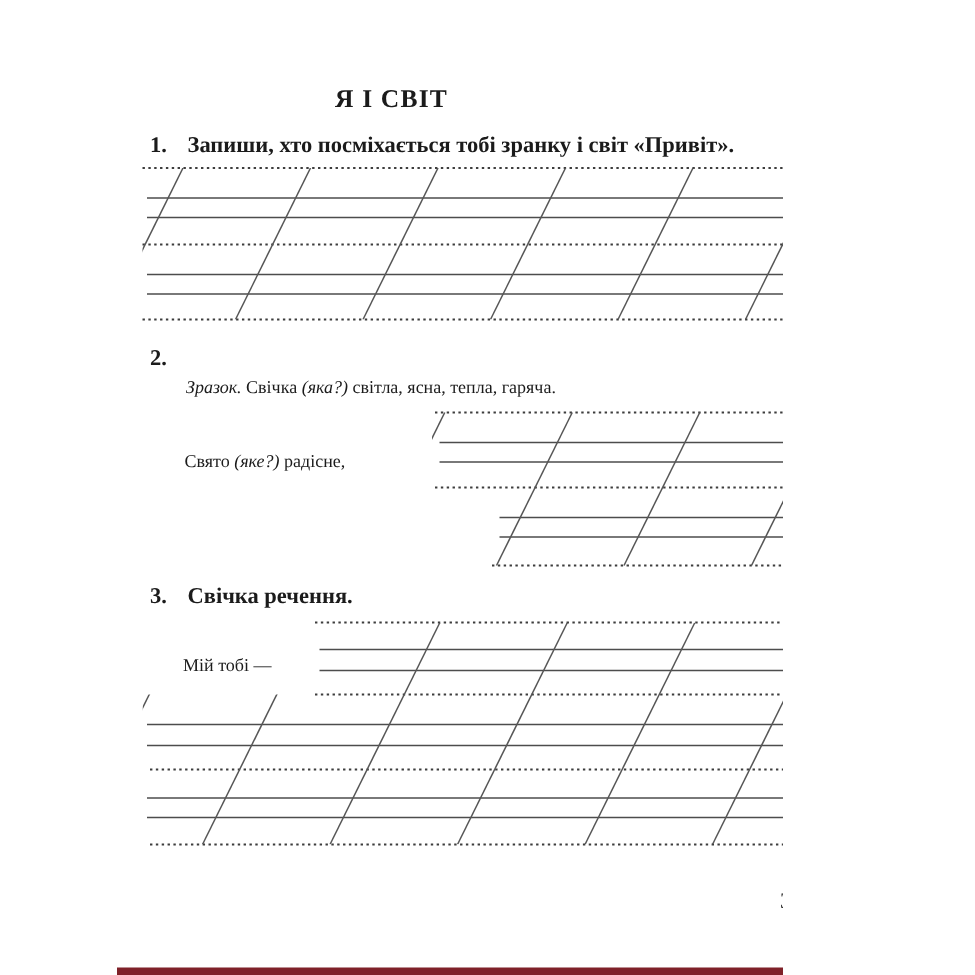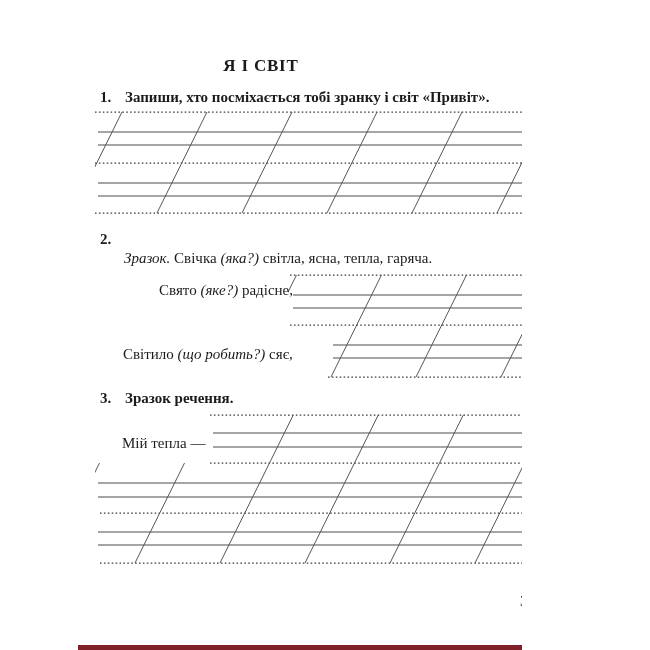--- a/index.html
+++ b/index.html
@@ -20,21 +20,21 @@
   }
   .task-heading{
     font-size:15px;font-weight:bold;
     left:100px;
     display:flex;
     white-space:nowrap;
     line-height:16px;
   }
   .task-num{display:inline-block;width:25px;flex:0 0 25px;}
   .body-line{
-    font-size:15px;
+    font-size:12px;
     line-height:16px;
     white-space:nowrap;
   }
   .body-line .it{font-style:italic;}
   #ruling{position:absolute;left:0;top:0;}
   #ruling line.solid{stroke:#4d4d4d;stroke-width:1.1;}
   #ruling line.dotted{stroke:#3d3d3d;stroke-width:1.25;stroke-dasharray:1.6 2.3;}
   #ruling line.diag{stroke:#565656;stroke-width:1;}
   .page-number{
     left:520px;top:593px;
@@ -121,28 +121,27 @@
     <span class="task-num">1.</span>
     <span>Запиши, хто посміхається тобі зранку і світ «Привіт».</span>
   </div>
 
   <div class="abs task-heading" style="top:231px;">
     <span class="task-num">2.</span>
   </div>
 
   <div class="abs body-line" style="left:124px;top:250px;"><span class="it">Зразок. </span><span>Свічка </span><span class="it">(яка?) </span><span>світла, ясна, тепла, гаряча.</span></div>
 
-  <div class="abs body-line" style="left:123px;top:282px;margin-left:36px;"><span>Свято </span><span class="it">(яке?) </span><span>радісне,</span></div>
+  <div class="abs body-line" style="left:123px;top:299px;"><span>Свято </span><span class="it">(яке?) </span><span>радісне,</span></div>
 
-  <div class="abs body-line" style="left:123px;top:346px;"><span>Світило </span><span class="it">(що робить?) </span><span>сяє,</span></div>
 
   <div class="abs task-heading" style="top:390px;">
     <span class="task-num">3.</span>
-    <span>Зразок речення.</span>
+    <span>Свічка речення.</span>
   </div>
 
-  <div class="abs body-line" style="left:122px;top:435px;">Мій тепла —</div>
+  <div class="abs body-line" style="left:122px;top:435px;">Мій тобі —</div>
 
   <div class="abs page-number">3</div>
 
   <div class="abs footer-bar"></div>
 
 </div>
 
 </body></html>

